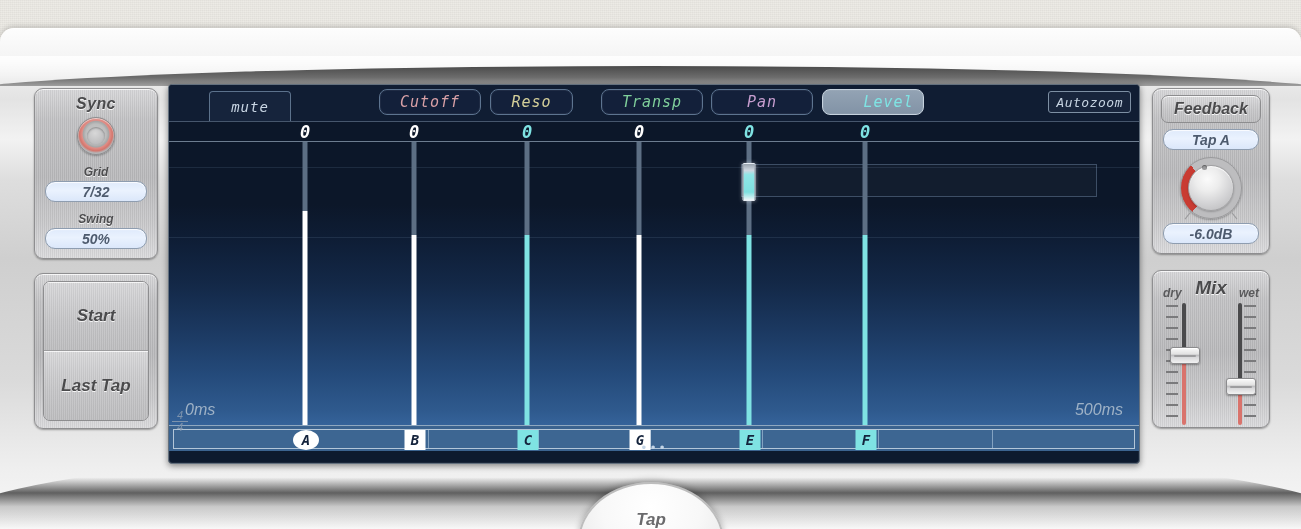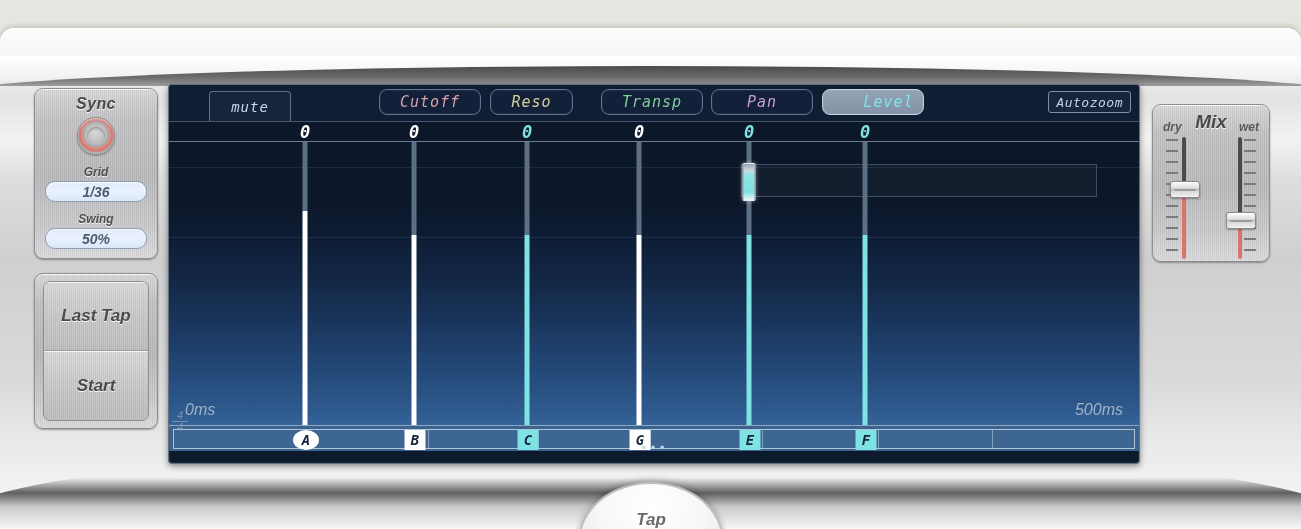--- a/index.html
+++ b/index.html
@@ -324,29 +324,29 @@
   <div class="lip-shadow"></div>
 
   <div id="left-col">
 
     <div class="metal module">
       <div class="mod-title">Sync</div>
       <div class="sync-led-wrap">
         <div class="sync-led"></div>
       </div>
       <div class="field-label">Grid</div>
-      <div class="lcd">1/36</div>
+      <div class="lcd">7/32</div>
       <div class="field-label">Swing</div>
       <div class="lcd">50%</div>
     </div>
 
     <div class="metal module" id="transport-mod">
       <div class="btn-stack">
+        <div class="big-btn">Start</div>
         <div class="big-btn">Last Tap</div>
-        <div class="big-btn">Start</div>
       </div>
     </div>
 
   </div>
 
   <div id="display">
 
     <div id="tabbar">
       <div id="mute-tab">mute</div>
       <div id="param-tabs">
@@ -408,20 +408,33 @@
     </div>
   </div>
 
   <div id="timesig">
     <div class="num">4</div>
     <div class="den">4</div>
   </div>
 
   <div id="right-col">
 
+    <div class="metal module">
+      <div class="pill-btn">Feedback</div>
+      <div class="lcd" style="margin-top:6px">Tap A</div>
+      <div class="knob-wrap">
+        <div class="knob">
+          <div class="knob-cap"></div>
+          <div class="knob-dot"></div>
+          <div class="knob-tick" style="left:6px;  transform:rotate(38deg);"></div>
+          <div class="knob-tick" style="right:6px; transform:rotate(-38deg);"></div>
+        </div>
+      </div>
+      <div class="lcd">-6.0dB</div>
+    </div>
 
     <div class="metal module" id="mix-mod">
       <div class="mix-head">
         <div class="mix-dry">dry</div>
         <div class="mix-title">Mix</div>
         <div class="mix-wet">wet</div>
       </div>
       <div class="sliders">
         <div class="slider-col">
           <div class="slider-ticks tick-left"></div>

